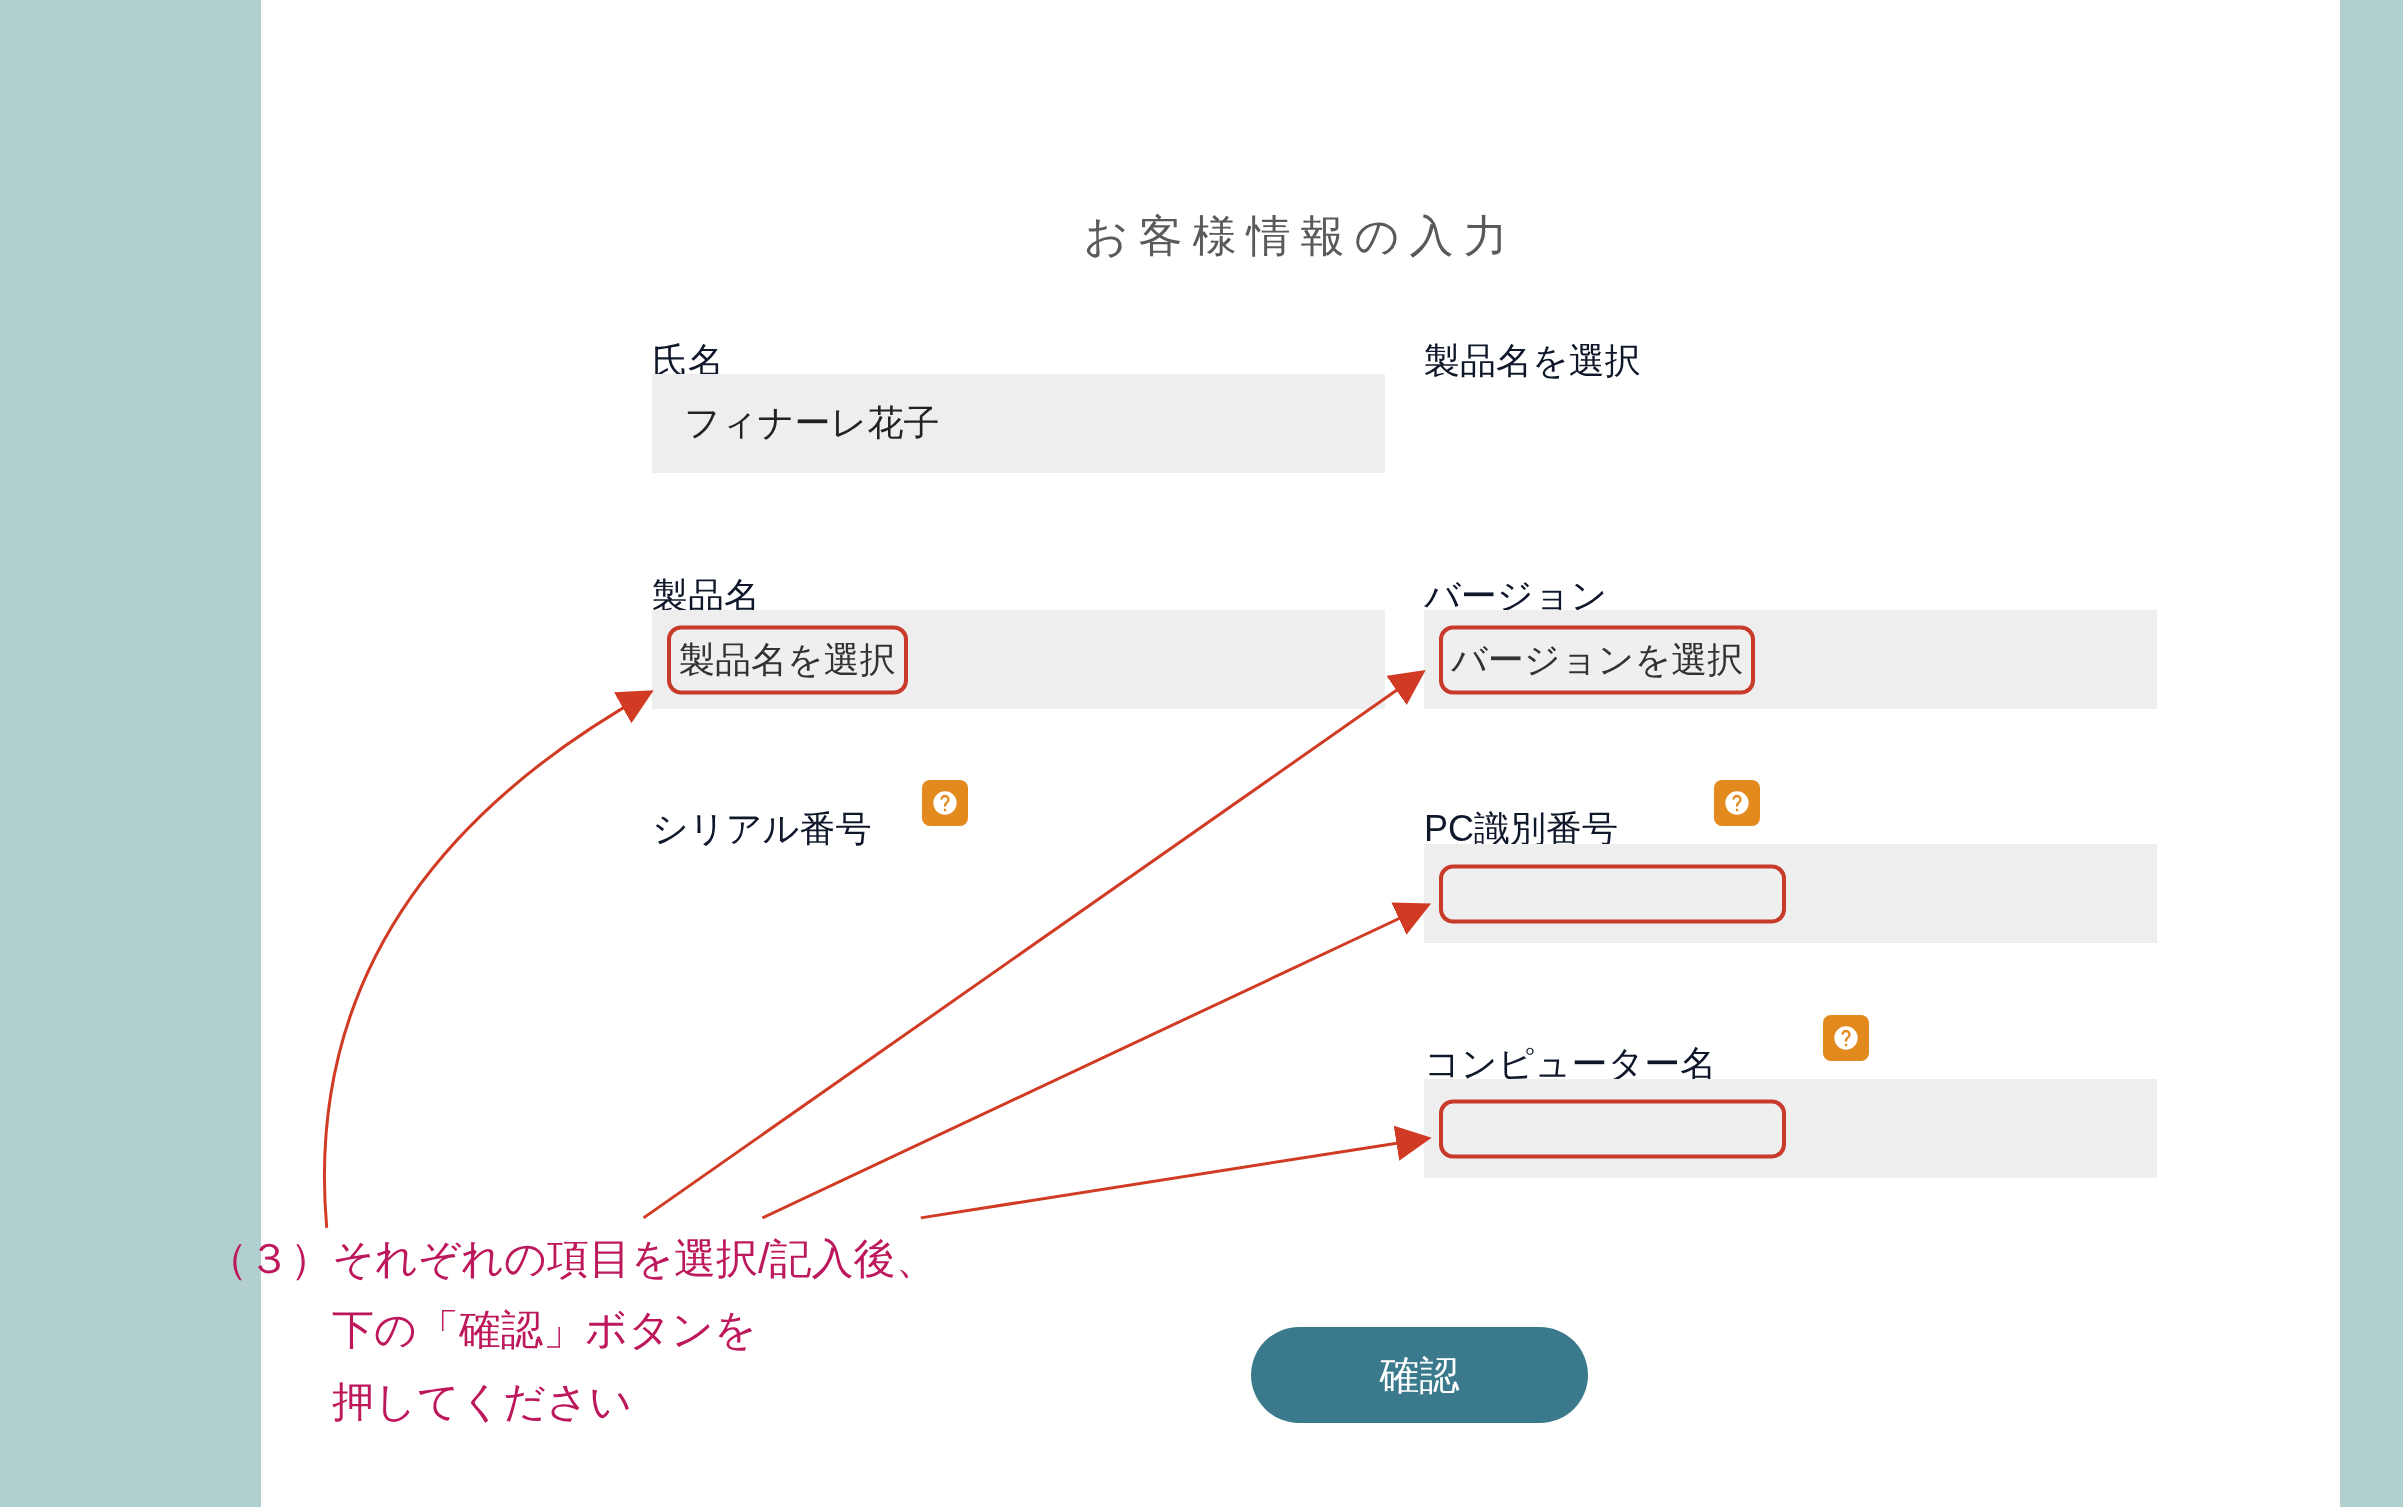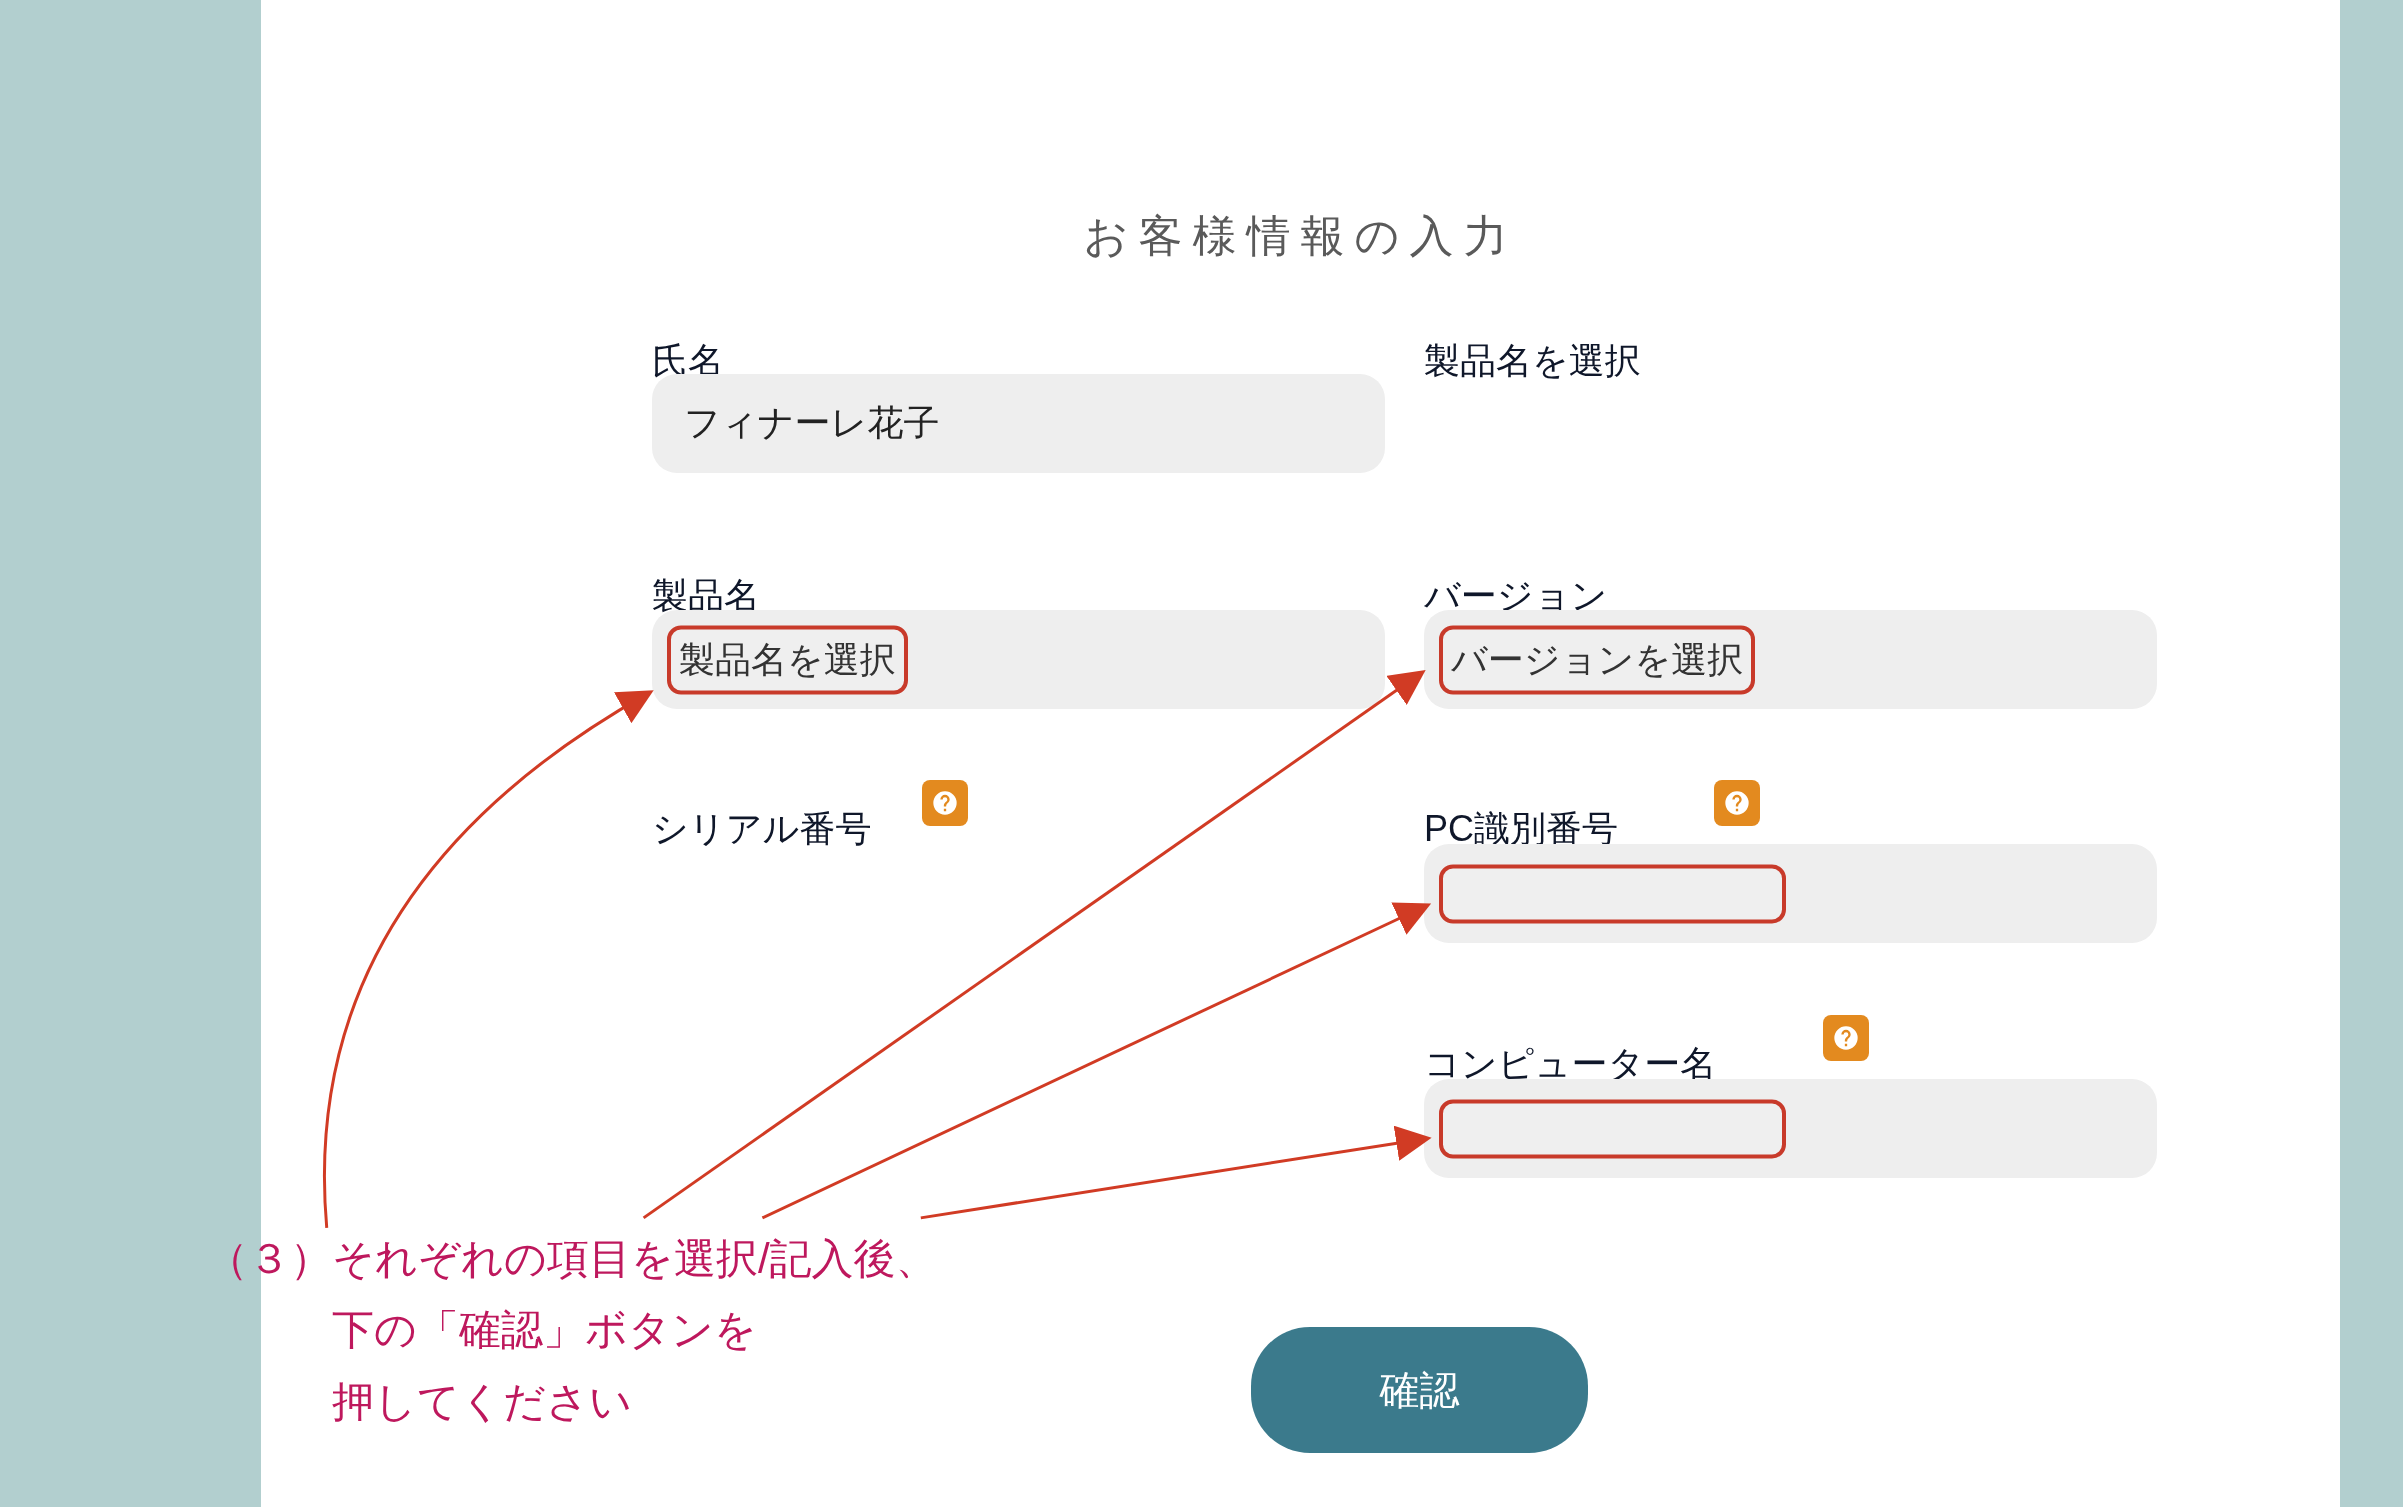--- a/index.html
+++ b/index.html
@@ -55,21 +55,20 @@
     .field-box {
       position: absolute;
       width: 733px;
       height: 99px;
       background: #eeeeee;
       display: flex;
       align-items: center;
       padding-left: 32px;
       font-size: 36px;
       color: #222222;
-      border-radius: 25px;
     }
     .box-name    { left: 391px;  top: 374px; }
     .box-email   { left: 1163px; top: 374px; }
     .box-product { left: 391px;  top: 610px; }
     .box-version { left: 1163px; top: 610px; }
     .box-serial  { left: 391px;  top: 844px; }
     .box-pcid    { left: 1163px; top: 844px; }
     .box-compname{ left: 1163px; top: 1079px; }
 
     
@@ -107,21 +106,21 @@
     }
     .help-serial   { left: 661px;  top: 780px; }
     .help-pcid     { left: 1453px; top: 780px; }
     .help-compname { left: 1562px; top: 1015px; }
 
     .submit-btn {
       position: absolute;
       left: 990px;
       top: 1327px;
       width: 337px;
-      height: 126px;
+      height: 96px;
       background: #3b7a8c;
       border: none;
       border-radius: 59px;
       color: #ffffff;
       font-size: 40px;
       cursor: pointer;
     }
 
     
     .annot-text {

